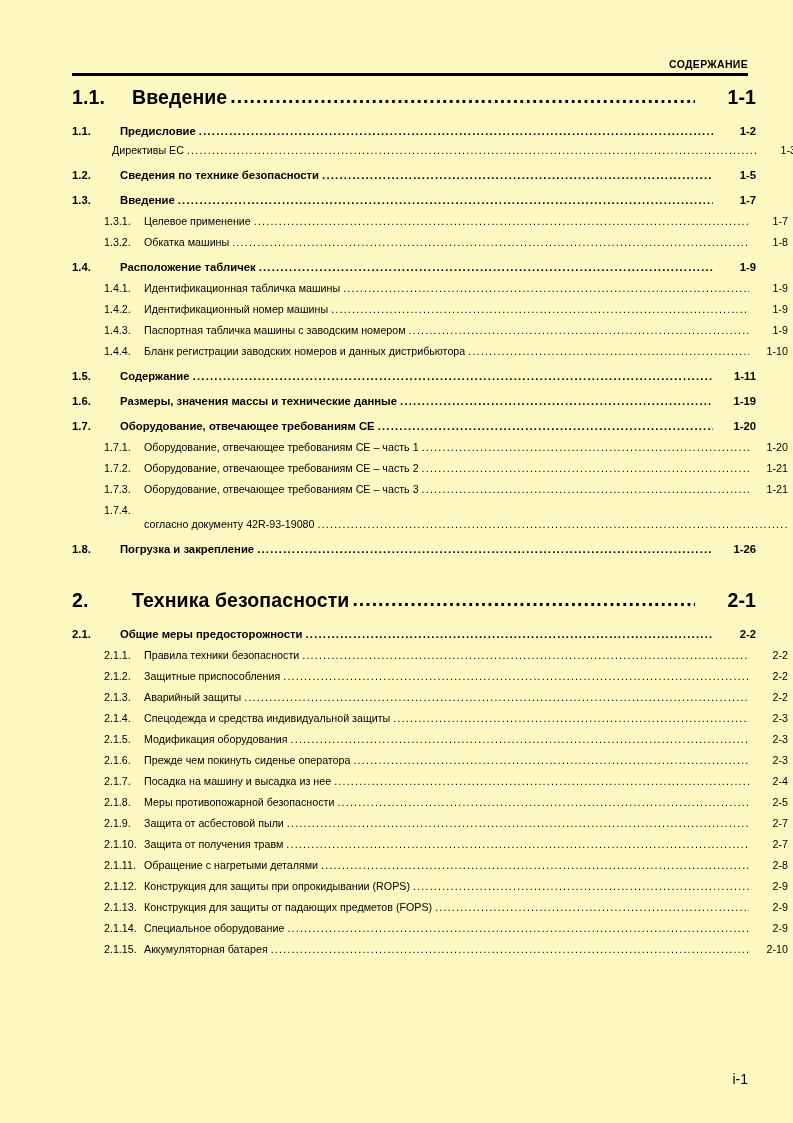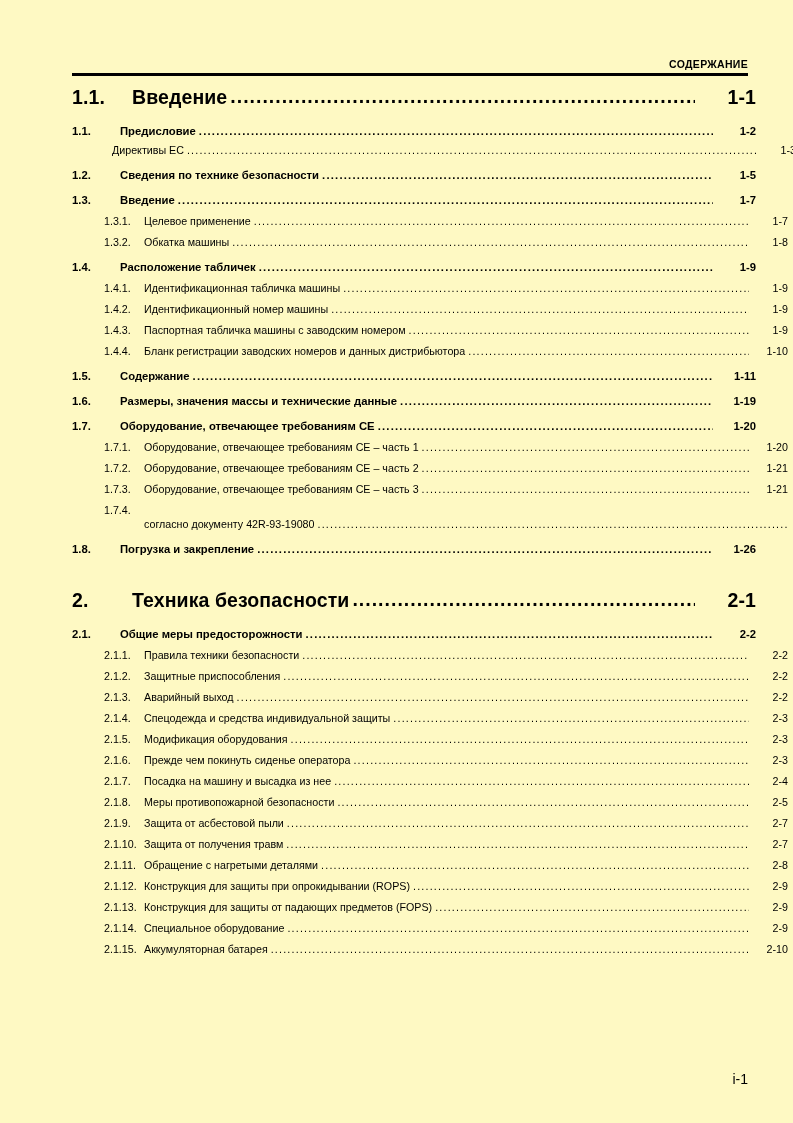--- a/index.html
+++ b/index.html
@@ -315,21 +315,21 @@
         <span class="pg">2-2</span>
       </div>
       <div class="row lvl2">
         <span class="num">2.1.2.</span>
         <span class="title">Защитные приспособления</span>
         <span class="leader">...............................................................................................................................................................</span>
         <span class="pg">2-2</span>
       </div>
       <div class="row lvl2">
         <span class="num">2.1.3.</span>
-        <span class="title">Аварийный выход</span>
+        <span class="title">Аварийный защиты</span>
         <span class="leader">...............................................................................................................................................................</span>
         <span class="pg">2-2</span>
       </div>
       <div class="row lvl2">
         <span class="num">2.1.4.</span>
         <span class="title">Спецодежда и средства индивидуальной защиты</span>
         <span class="leader">...............................................................................................................................................................</span>
         <span class="pg">2-3</span>
       </div>
       <div class="row lvl2">

